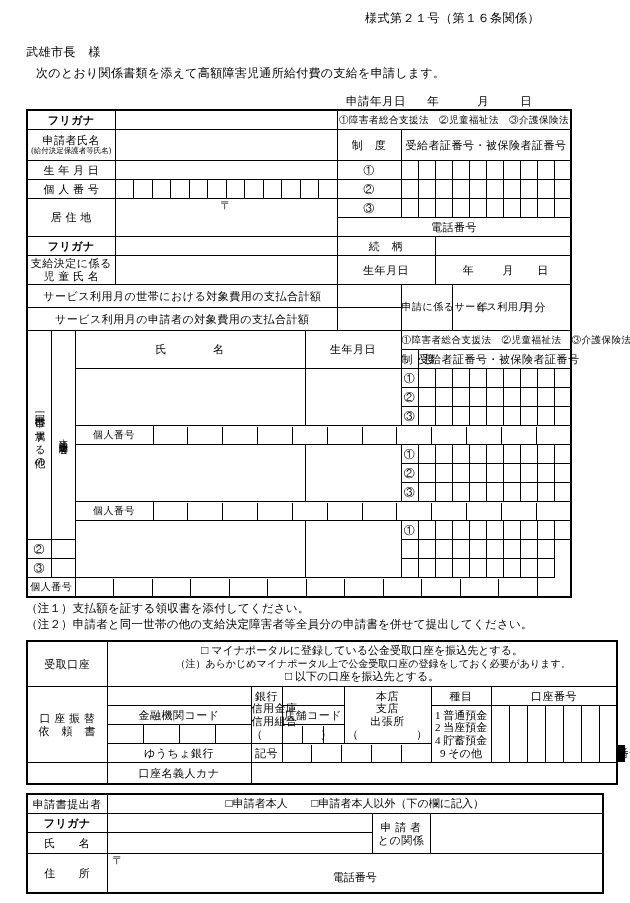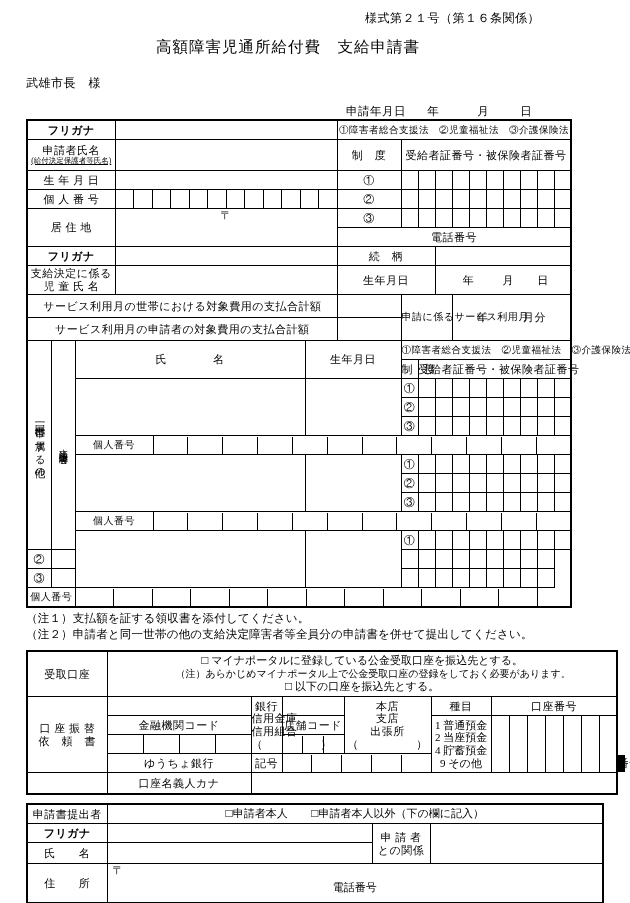--- a/index.html
+++ b/index.html
@@ -71,21 +71,21 @@
     border: 1px solid #000;
     padding: 0;
     vertical-align: middle;
     text-align: center;
     font-size: 11px;
     height: 18px;
     line-height: 1.15;
   }
   .outer { border: 2px solid #000; }
   .lbl-c { font-size: 11.5px; letter-spacing: 0.5px; white-space: nowrap; }
-  .tiny { font-size: 7.5px; letter-spacing: 0px; display:block;text-decoration:underline; }
+  .tiny { font-size: 7.5px; letter-spacing: 0px; display:block; }
   .dashed-b { border-bottom: 1px dashed #888 !important; font-weight: bold; }
   .nob-b { border-bottom: none !important; }
   .nob-r { border-right: none !important; }
   .left-pad { text-align: left; padding-left: 5px; }
 
   
   .cells { display: flex; width: 100%; height: 100%; }
   .cells > i {
     flex: 1 1 0;
     border-right: 1px solid #000;
@@ -125,22 +125,22 @@
   .acct-sub { padding-left: 22px; font-size: 10px; }
 
   .typelist { text-align: left; padding-left: 5px; font-size: 11px; line-height: 1.38; }
 </style>
 </head>
 <body>
 
 <div class="page">
 
   <div class="form-code">様式第２１号（第１６条関係）</div>
-  <div class="doc-title">高額障害児通所給付費　支給申請書</div>
   <div class="addressee">武雄市長　様</div>
+  <div class="intro">次のとおり関係書類を添えて高額障害児通所給付費の支給を申請します。</div>
 
   <div class="app-date-row">
     <span class="lbl">申請年月日</span>
     <span class="y">年</span>
     <span class="m">月</span>
     <span class="d">日</span>
   </div>
 
   <table class="frm outer">
     <colgroup>

